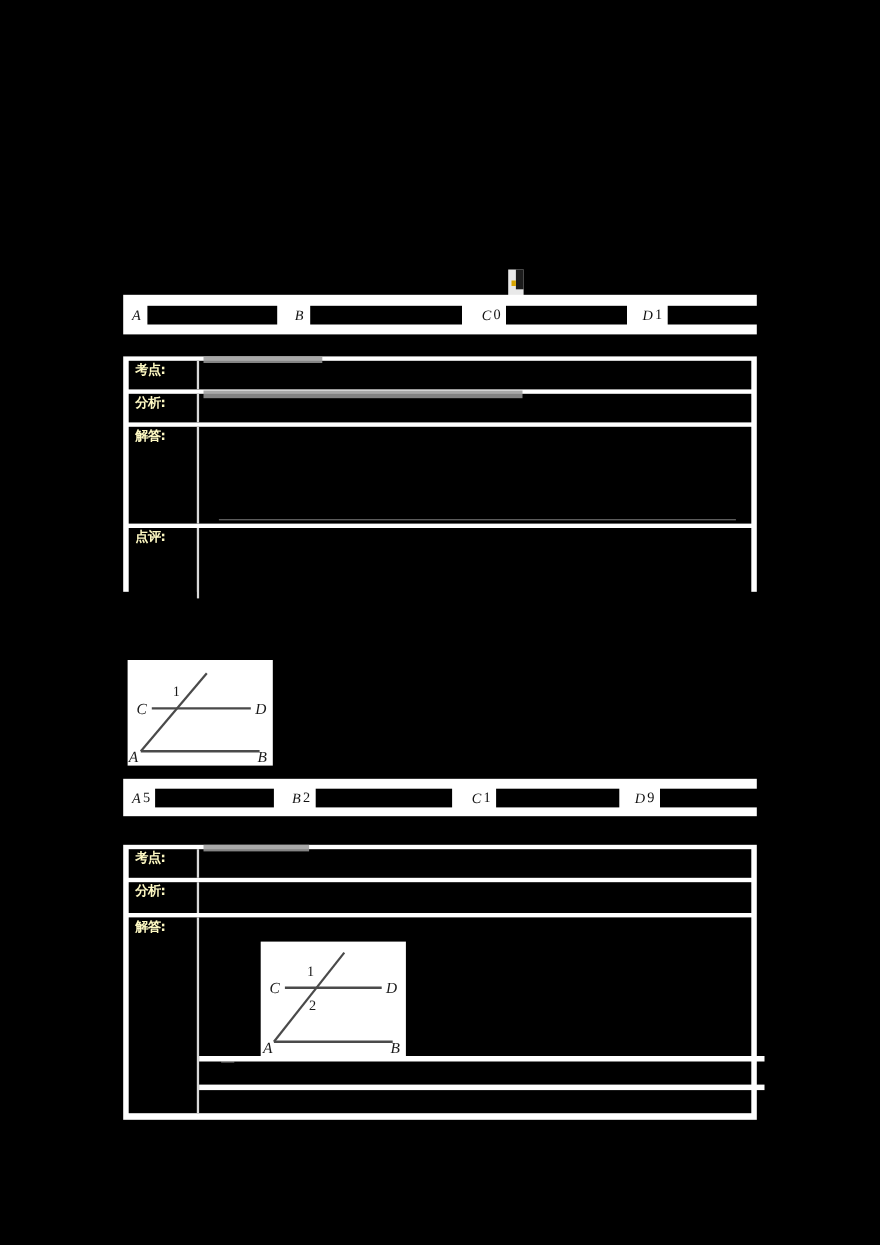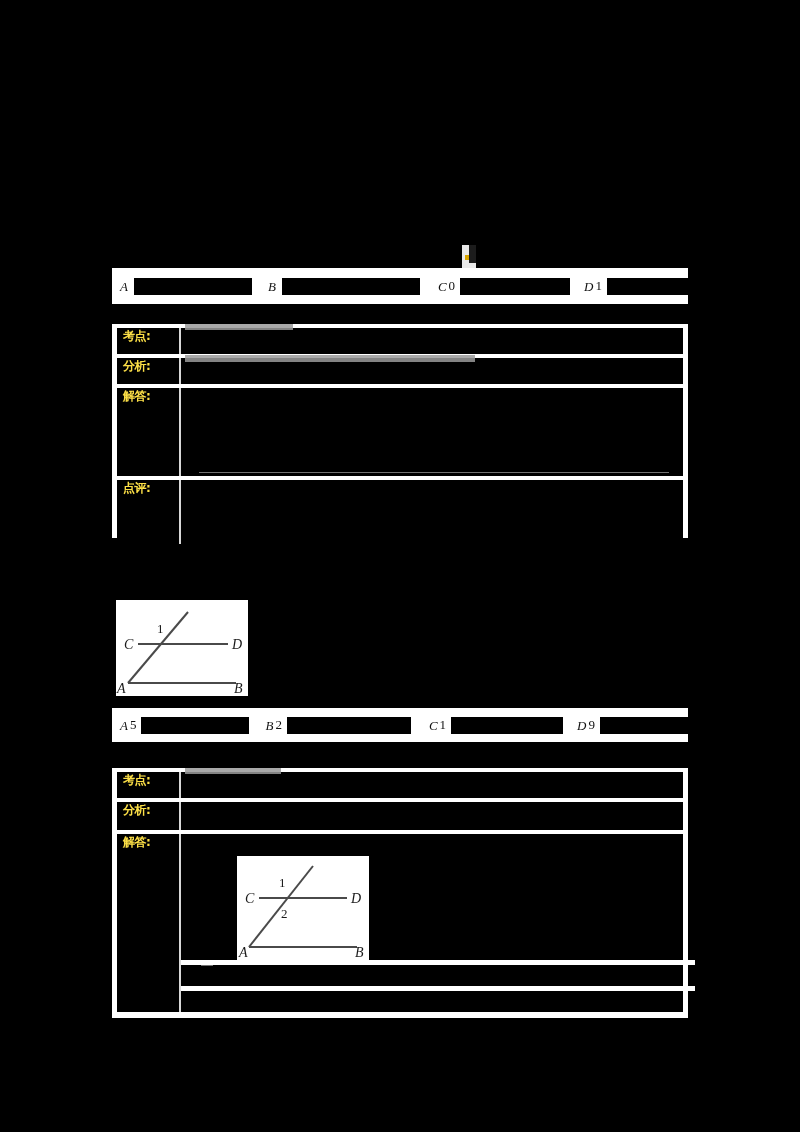--- a/index.html
+++ b/index.html
@@ -91,21 +91,21 @@
     width: 62px;
     flex: 0 0 62px;
     background: #000000;
     display: flex;
     align-items: flex-start;
     justify-content: flex-start;
     padding: 2px 0 0 6px;
     box-sizing: border-box;
   }
   .sol-label {
-    color: #fde047;
+    color: #fef9c3;
     font-size: 12px;
     font-weight: bold;
     line-height: 13px;
     font-family: "DejaVu Sans", sans-serif;
     letter-spacing: -0.5px;
     filter: blur(0.25px);
     white-space: nowrap;
   }
   .sol-content-cell {
     flex: 1 1 auto;

